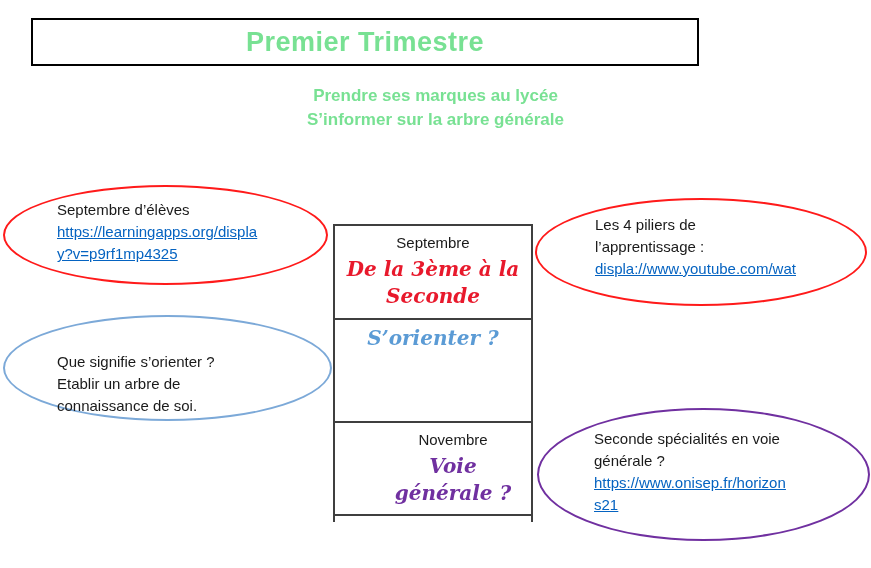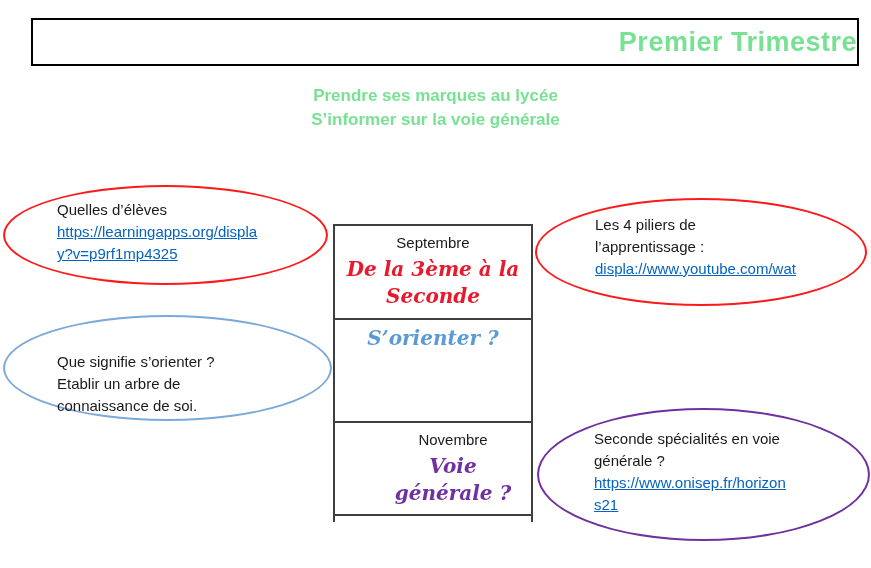--- a/index.html
+++ b/index.html
@@ -10,23 +10,23 @@
     height: 568px;
     font-family: "Liberation Sans", sans-serif;
     color: #1a1a1a;
     overflow: hidden;
   }
 
   
   .title-box {
     position: absolute;
     left: 31px; top: 18px;
-    width: 828px; height: 48px;
+    width: 668px; height: 48px;
     border: 2px solid #000;
-    display: flex; align-items: center; justify-content: flex-end;
+    display: flex; align-items: center; justify-content: center;
     background: #fff;
   }
   .title-text {
     font-size: 27px;
     font-weight: bold;
     letter-spacing: 0.5px;
   }
 
   
   .subtitle {
@@ -106,41 +106,41 @@
 </style>
 </head>
 <body>
 
 <div class="title-box">
   <span class="title-text" style="color: rgb(120, 225, 147);">Premier Trimestre</span>
 </div>
 
 <div class="subtitle" style="color: rgb(120, 225, 147);">
   <div>Prendre ses marques au lycée</div>
-  <div>S’informer sur la voie générale</div>
+  <div>S’informer sur la arbre générale</div>
 </div>
 
 <div class="timeline">
   <div class="timeline-row r1">
     <div class="month-label">Septembre</div>
     <div class="topic-label" style="color: rgb(232, 25, 44);">De la 3ème à la Seconde</div>
   </div>
   <div class="timeline-row r2">
     <div class="topic-label" style="color: rgb(91, 155, 213);">S’orienter ?</div>
   </div>
   <div class="timeline-row r3">
     <div class="month-label">Novembre</div>
     <div class="topic-label" style="color: rgb(112, 48, 160);">Voie générale ?</div>
   </div>
 </div>
 <div class="timeline-stub"></div>
 
 <div class="bubble bubble-e1" style="border-color: rgb(255, 26, 26);">
   <div class="bubble-text bt-e1">
-    <span class="line">Quelles d’élèves</span>
+    <span class="line">Septembre d’élèves</span>
     <a class="doc-link">
       <span>https://learningapps.org/displa</span>
       <span>y?v=p9rf1mp4325</span>
     </a>
   </div>
 </div>
 
 <div class="bubble bubble-e2" style="border-color: rgb(124, 169, 216);">
   <div class="bubble-text bt-e2">
     <span class="line">Que signifie s’orienter ?</span>

